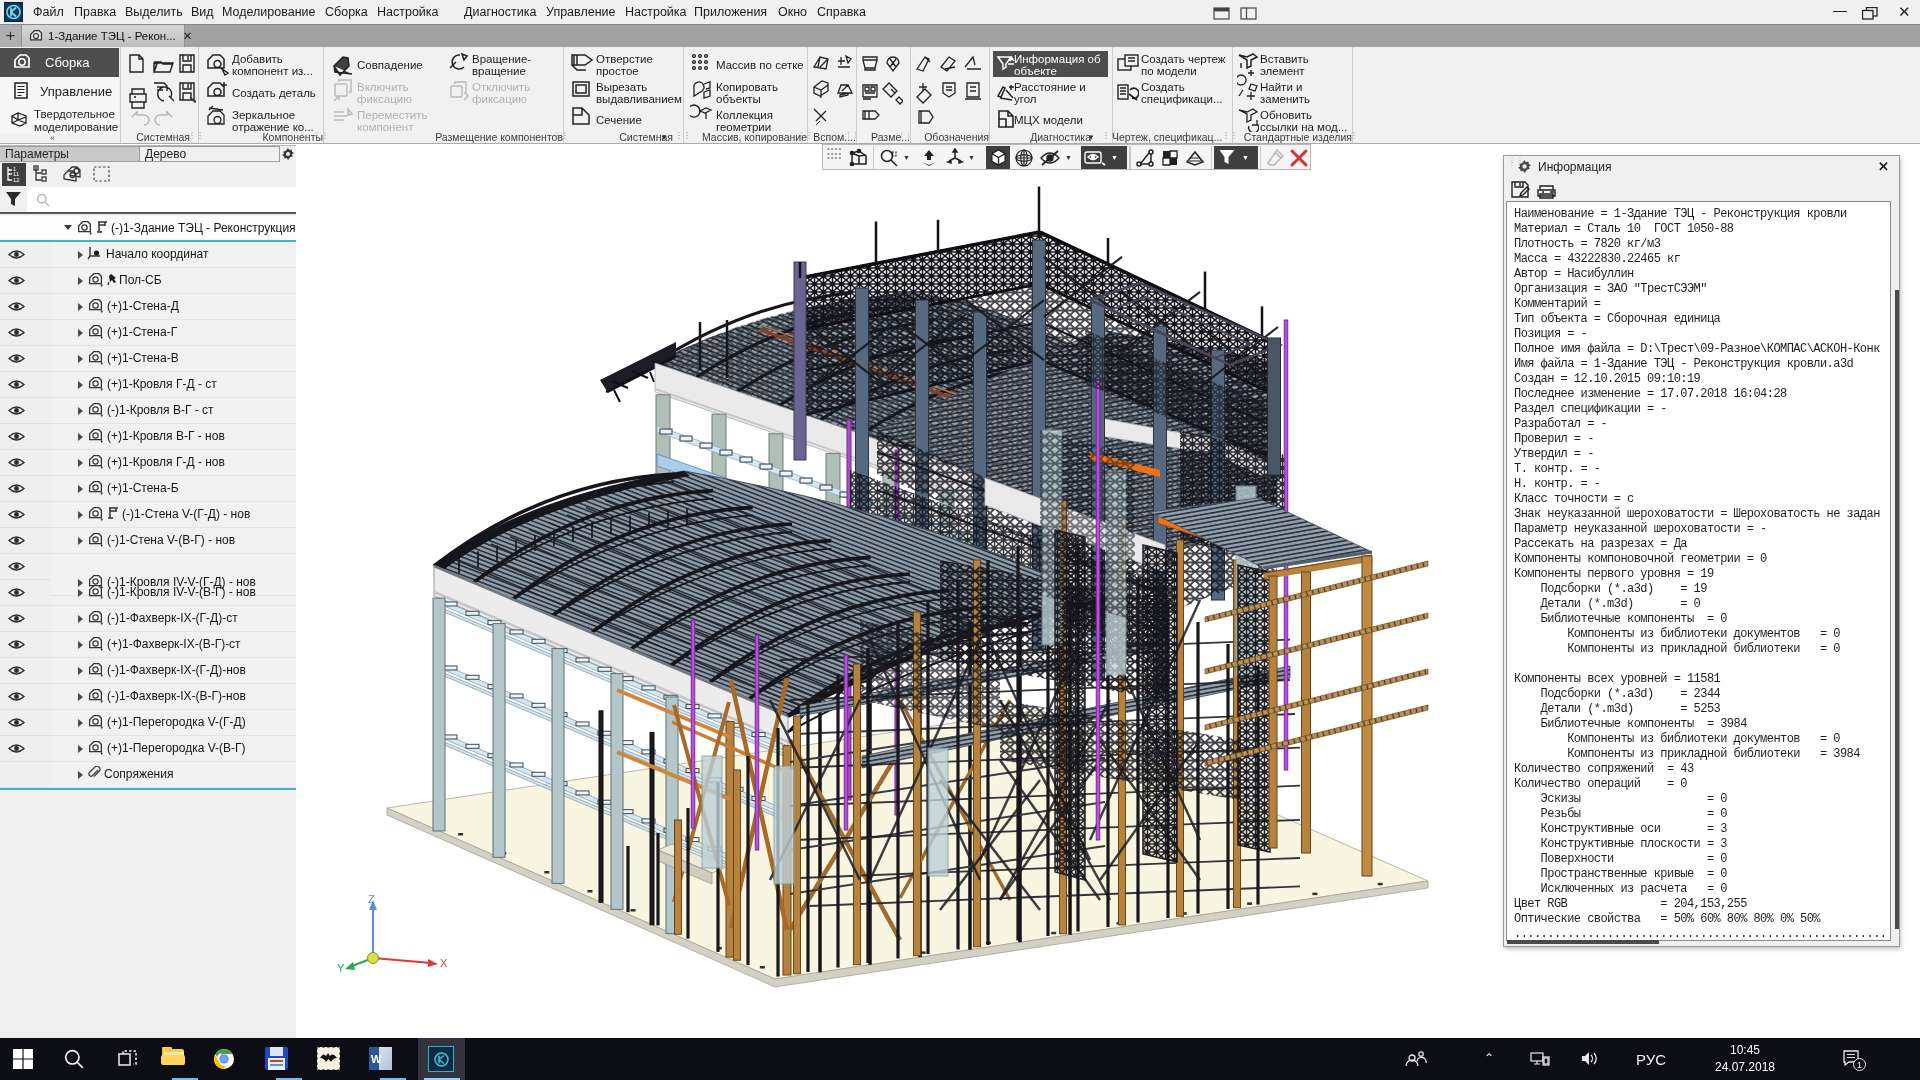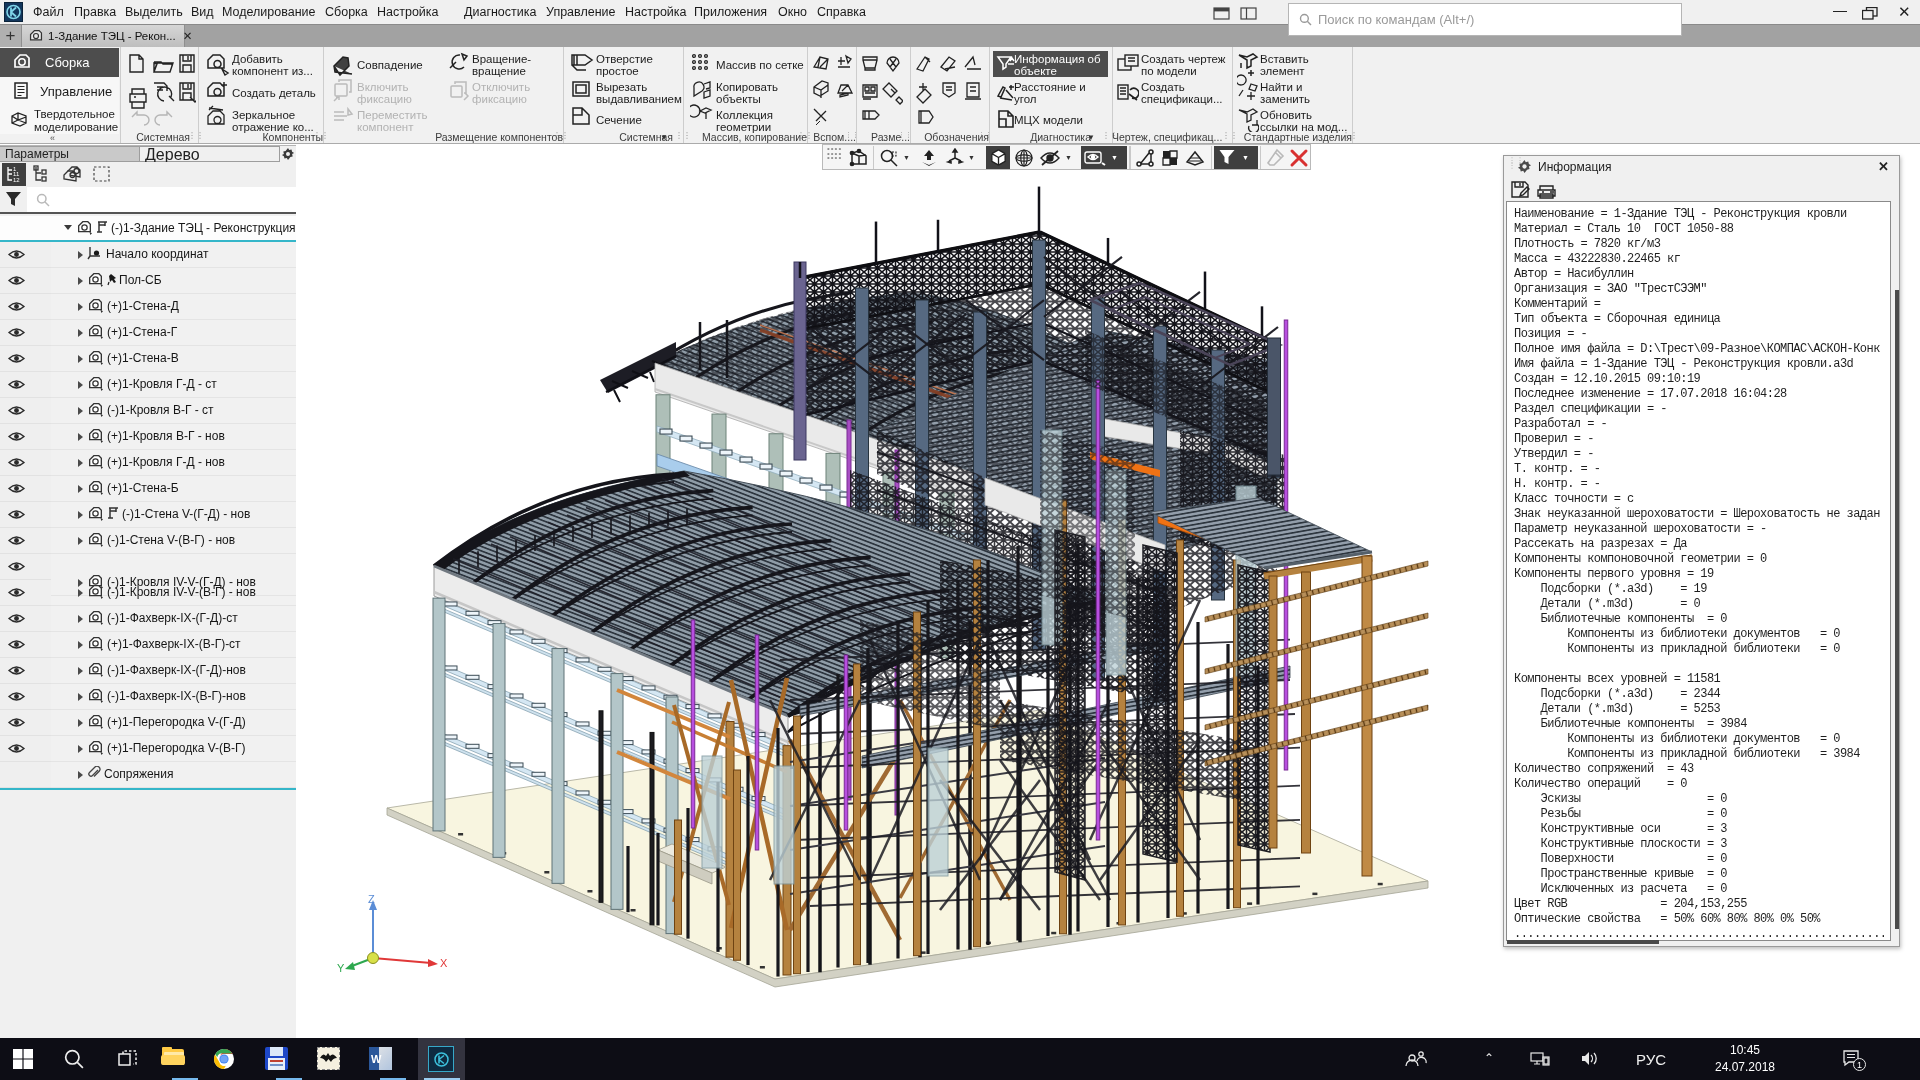--- a/index.html
+++ b/index.html
@@ -70,24 +70,20 @@
       <span class="mi" style="left:625px">Настройка</span>
       <span class="mi" style="left:694px">Приложения</span>
       <span class="mi" style="left:778px">Окно</span>
       <span class="mi" style="left:817px">Справка</span>
 <svg class="abs" style="left:1213px;top:7px" width="48" height="13" viewBox="0 0 48 13">
         <rect x="1" y="1" width="15" height="11" fill="none" stroke="#444" stroke-width="1.2"></rect>
         <rect x="1" y="1" width="15" height="3.4" fill="#444"></rect>
         <rect x="28" y="1" width="15" height="11" fill="none" stroke="#444" stroke-width="1.2"></rect>
         <line x1="33.5" y1="1" x2="33.5" y2="12" stroke="#444" stroke-width="1.2"></line>
       </svg>
-<div id="srchbox"><svg width="13" height="13" viewBox="0 0 13 13" style="vertical-align:-2px;margin:0 6px 0 10px">
-          <circle cx="5.4" cy="5.4" r="3.9" fill="none" stroke="#9a9a9a" stroke-width="1.4"></circle>
-          <line x1="8.3" y1="8.3" x2="12" y2="12" stroke="#9a9a9a" stroke-width="1.4"></line>
-        </svg>Поиск по командам (Alt+/)</div>
 <span class="winbtn" style="left:1833px;top:2px">—</span>
 <svg class="abs" style="left:1862px;top:7px" width="16" height="13" viewBox="0 0 16 13">
         <rect x="4.5" y="0.5" width="10.5" height="8.5" fill="#f0f0f0" stroke="#222" stroke-width="1.3"></rect>
         <rect x="0.5" y="3.5" width="10.5" height="8.5" fill="#f0f0f0" stroke="#222" stroke-width="1.3"></rect>
       </svg>
 <span class="winbtn" style="left:1898px;top:3px;font-size:15px">✕</span>
 </div>
 <div id="tabbar" class="abs">
 <div id="tabplus">+</div>
 <div id="tab1"><svg width="16" height="14" viewBox="0 0 20 18" style="vertical-align:-3px;margin:0 4px 0 6px">
@@ -277,21 +273,21 @@
 </svg>
 <div class="rbtn2 abs" style="left:1260px;top:6px">Вставить<br>элемент</div>
 <div class="rbtn2 abs" style="left:1260px;top:34px">Найти и<br>заменить</div>
 <div class="rbtn2 abs" style="left:1260px;top:62px">Обновить<br>ссылки на мод...</div>
 <div class="rlabel" style="left:1232px;width:120px">Стандартные изделия</div>
       <span class="grip abs" style="left:1342px;top:84px">⋮⋮</span>
 </div>
 <div id="leftpanel" class="abs">
 <div id="lptabs">
  <div class="abs" style="left:0;top:0;width:140px;height:16px;background:#c9c9c9;border:1px solid #9d9d9d;border-left:none;font-size:12px;color:#222;line-height:15px;padding-left:5px">Параметры</div>
- <div class="abs" style="left:140px;top:0;width:140px;height:16px;background:#f0f0f0;border:1px solid #9d9d9d;border-left:none;font-size:16px;color:#222;line-height:15px;padding-left:5px">Дерево</div>
+ <div class="abs" style="left:140px;top:0;width:140px;height:16px;background:#f0f0f0;border:1px solid #9d9d9d;border-left:none;font-size:12px;color:#222;line-height:15px;padding-left:5px">Дерево</div>
  <svg class="abs" style="left:281px;top:1px" width="14" height="14" viewBox="0 0 14 14">
           <path d="M7 1l1.2 2 2.3-.6.6 2.3 2 1.2-2 1.2.6 2.3-2.3.6L7 13l-1.2-2-2.3.6-.6-2.3-2-1.2 2-1.2-.6-2.3 2.3-.6z" fill="#3a3a3a"></path>
           <circle cx="7" cy="7" r="2" fill="#f0f0f0"></circle>
         </svg>
 </div>
 <div id="lpicons">
  <div class="abs" style="left:2px;top:1px;width:24px;height:23px;background:#3f3f3f"></div>
  <svg class="abs" style="left:5px;top:3px" width="18" height="18" viewBox="0 0 18 18" fill="none" stroke="#fff" stroke-width="1.3">
           <path d="M3 2v13h4 M3 5h4 M3 9h4"></path>
           <text x="8" y="6" font-size="6" fill="#fff" stroke="none">1</text>

